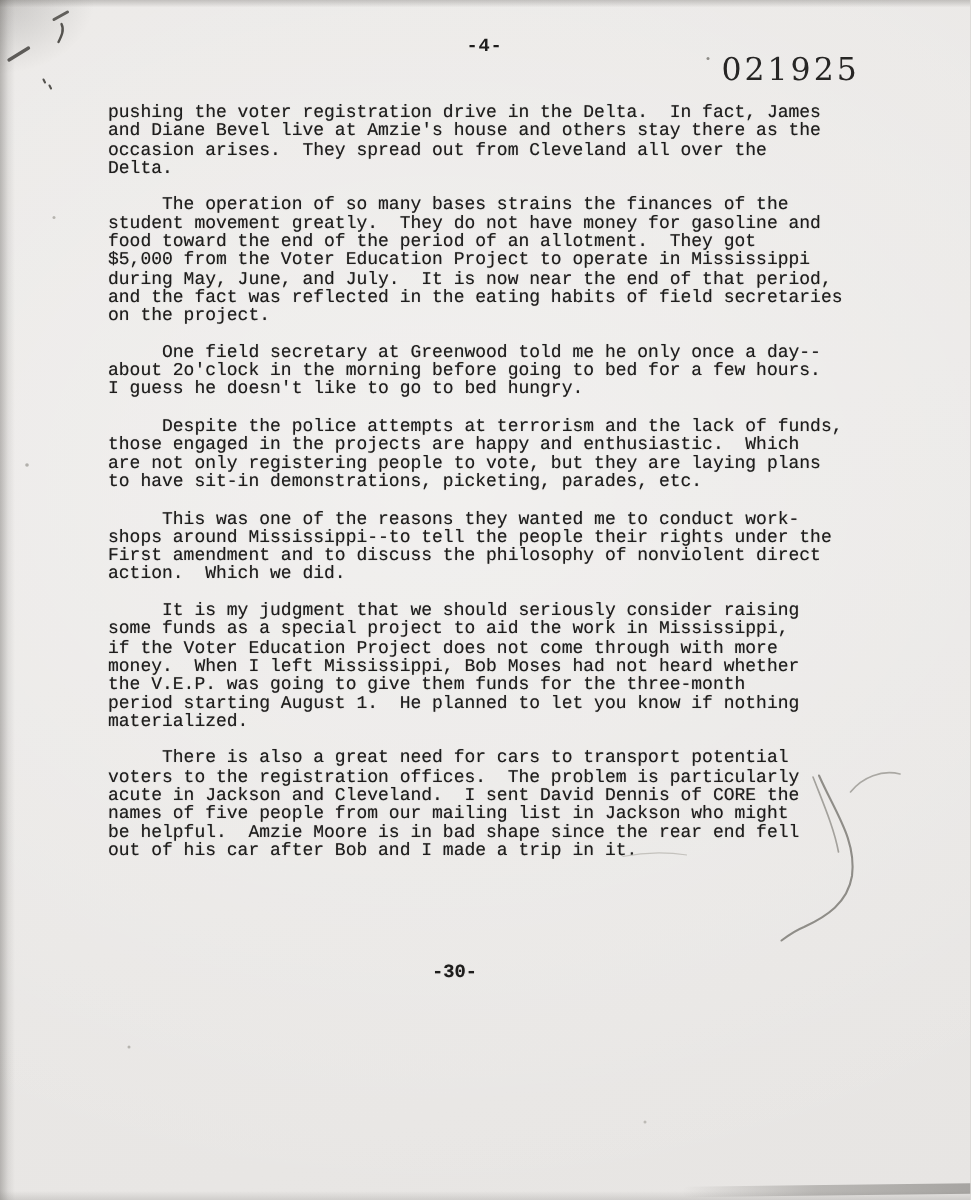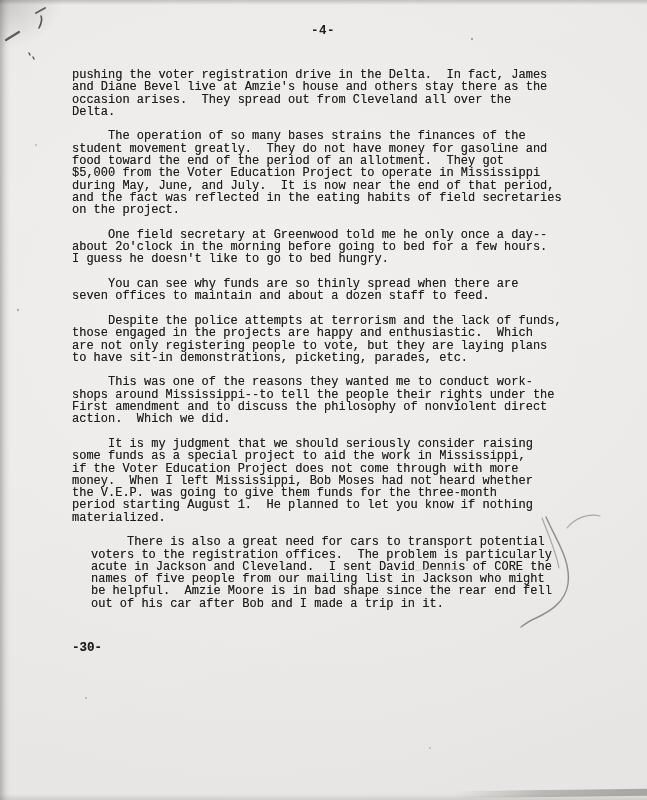--- a/index.html
+++ b/index.html
@@ -69,27 +69,27 @@
     width: 512px;
   }
   .para {
     white-space: pre;
     font-size: 12px;
     line-height: 12.3px;
     font-weight: normal;
     margin: 0 0 12.3px 0;
     text-shadow: 0 0 0.5px rgba(20,20,20,0.55);
   }
-  .para:last-child { margin-bottom: 0; margin-left: 19px; }
+  .para:last-child { margin-bottom: 0; }
   .end-mark {
     position: absolute;
     left: 72px;
     top: 641px;
     width: 462px;
-    text-align: left;
+    text-align: center;
     font-size: 12.5px;
     font-weight: bold;
     white-space: pre;
     text-shadow: 0 0 0.5px rgba(20,20,20,0.55);
   }
   .marks-overlay {
     position: absolute;
     left: 0; top: 0;
     width: 647px; height: 800px;
     pointer-events: none;
@@ -101,38 +101,37 @@
 <div class="page">
 
   <div class="edge-left"></div>
   <div class="edge-top"></div>
   <div class="edge-corner-tl"></div>
   <div class="edge-bottom"></div>
   <div class="fold-shadow-br"></div>
 
   <div class="header-pageno">-4-</div>
 
+  <div class="stamp">021925</div>
 
   <div class="body-text">
     <div class="para">pushing the voter registration drive in the Delta.  In fact, James
 and Diane Bevel live at Amzie's house and others stay there as the
 occasion arises.  They spread out from Cleveland all over the
 Delta.</div>
     <div class="para">     The operation of so many bases strains the finances of the
 student movement greatly.  They do not have money for gasoline and
 food toward the end of the period of an allotment.  They got
 $5,000 from the Voter Education Project to operate in Mississippi
 during May, June, and July.  It is now near the end of that period,
 and the fact was reflected in the eating habits of field secretaries
 on the project.</div>
     <div class="para">     One field secretary at Greenwood told me he only once a day--
 about 2o'clock in the morning before going to bed for a few hours.
 I guess he doesn't like to go to bed hungry.</div>
-    <div class="para">     You can see why funds are so thinly spread when there are
-seven offices to maintain and about a dozen staff to feed.</div>
     <div class="para">     Despite the police attempts at terrorism and the lack of funds,
 those engaged in the projects are happy and enthusiastic.  Which
 are not only registering people to vote, but they are laying plans
 to have sit-in demonstrations, picketing, parades, etc.</div>
     <div class="para">     This was one of the reasons they wanted me to conduct work-
 shops around Mississippi--to tell the people their rights under the
 First amendment and to discuss the philosophy of nonviolent direct
 action.  Which we did.</div>
     <div class="para">     It is my judgment that we should seriously consider raising
 some funds as a special project to aid the work in Mississippi,

